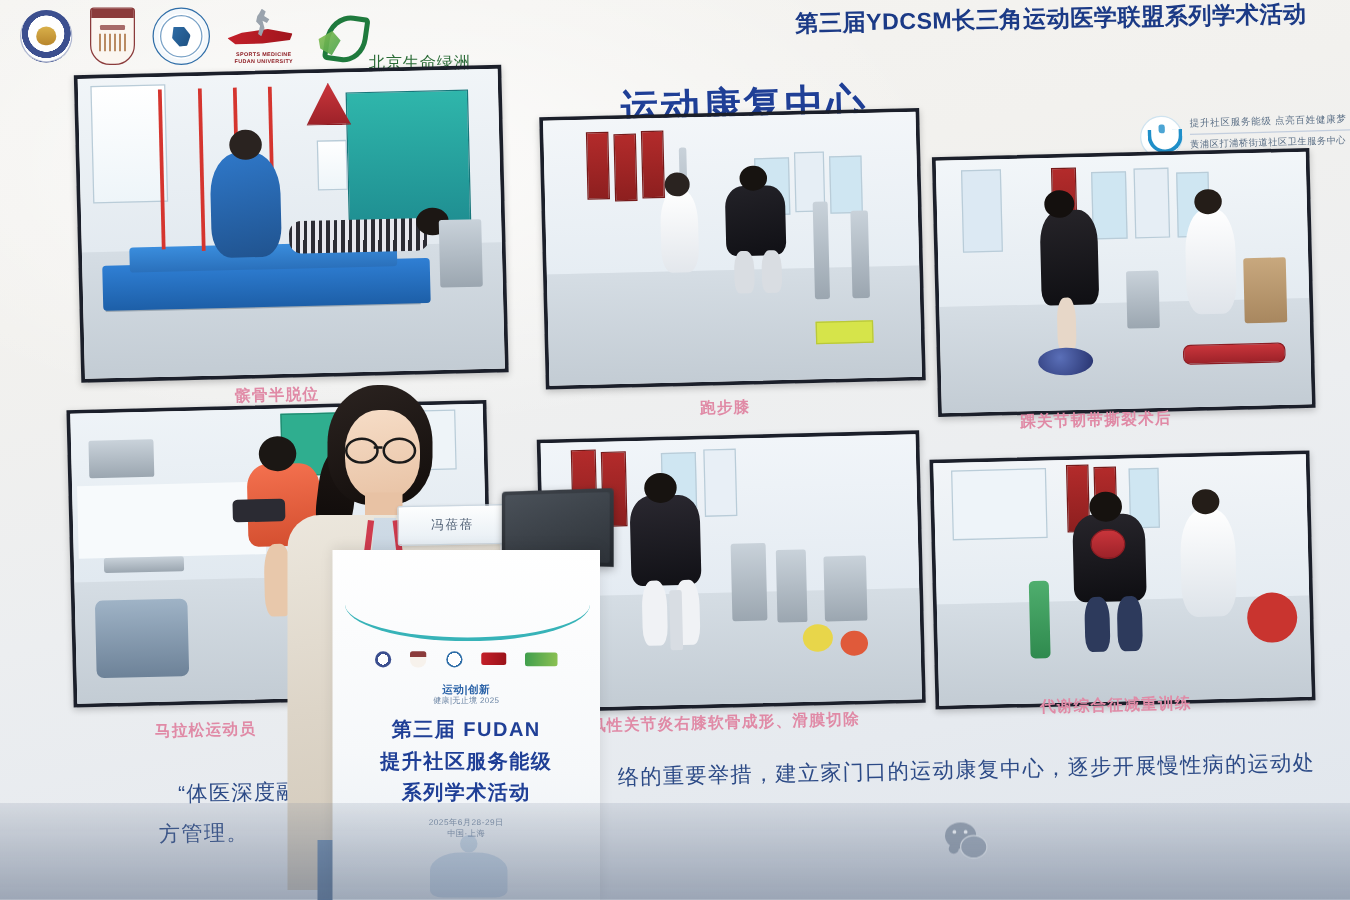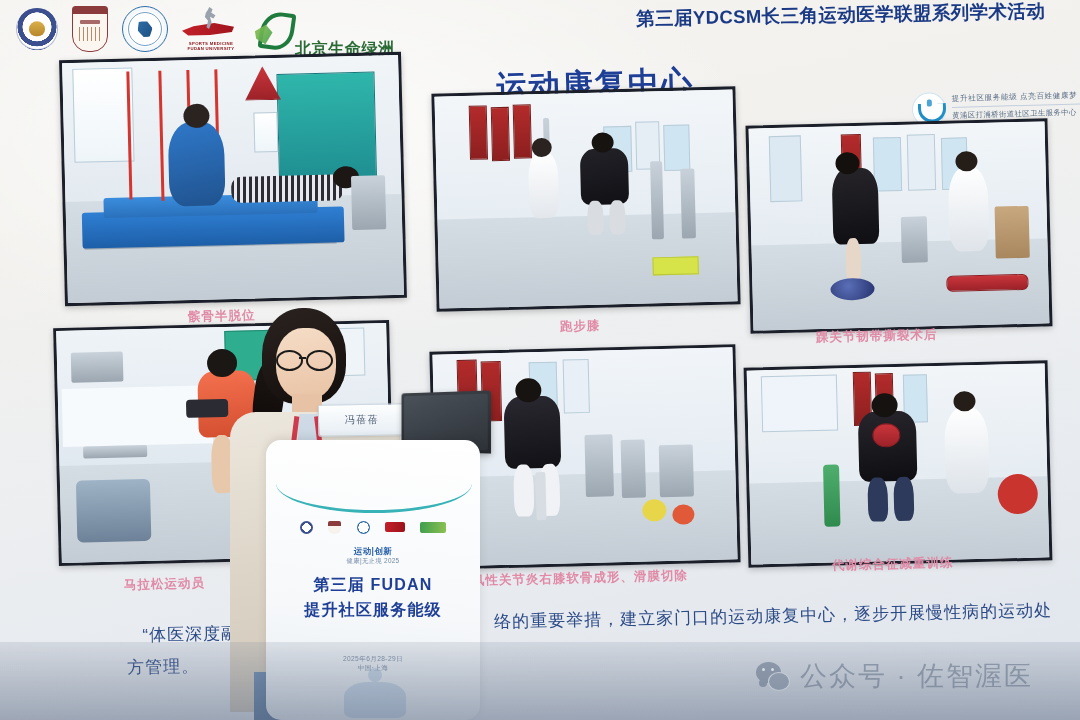--- a/index.html
+++ b/index.html
@@ -55,21 +55,21 @@
        font-size:4.3px;font-weight:bold;letter-spacing:.3px;color:#8d1b22;line-height:5px;}
 
   .lg-oasis{display:flex;align-items:center;gap:5px;}
   .lg-oasis .mark{width:36px;height:38px;position:relative;}
   .lg-oasis .leafA{position:absolute;left:6px;top:2px;width:26px;height:30px;
        border:4px solid #1f7a3d;border-radius:60% 10% 55% 10%;transform:rotate(8deg);}
   .lg-oasis .leafB{position:absolute;left:0px;top:14px;width:22px;height:21px;
        background:linear-gradient(130deg,#8cc152,#3f9e4d);
        clip-path:polygon(4% 34%,54% 4%,84% 40%,52% 96%,10% 70%);opacity:.92;}
   .lg-oasis .txt{line-height:1;}
-  .lg-oasis .cn{font-size:16px;font-weight:bold;color:#2a6b36;letter-spacing:.6px;margin-top:48px;}
+  .lg-oasis .cn{font-size:13px;font-weight:normal;color:#2a6b36;letter-spacing:.6px;margin-top:48px;}
   .lg-oasis .en{font-size:5.6px;color:#7c8a86;letter-spacing:.5px;margin-top:2px;}
 
   
   .event-title{position:absolute;left:636px;top:6px;width:432px;
        font-size:18.5px;font-weight:bold;color:#1b3a86;letter-spacing:.4px;
        transform:rotate(-1.1deg);transform-origin:left top;white-space:nowrap;}
 
   
   .slide{position:absolute;left:56px;top:28px;width:1008px;height:600px;}
 
@@ -134,21 +134,21 @@
   .spk-lanyard-r{position:absolute;left:110px;top:116px;width:5px;height:98px;background:#cf3b4e;transform:rotate(-7deg);}
   .spk-jeans{position:absolute;left:44px;top:372px;width:118px;height:60px;
         background:linear-gradient(180deg,#6f8db0,#4f6e93);}
   .mic-arm{position:absolute;left:140px;top:150px;width:3px;height:150px;background:#2a2a2a;
         transform:rotate(10deg);border-radius:2px;}
   .mic-head{position:absolute;left:134px;top:142px;width:15px;height:15px;border-radius:50%;
         background:radial-gradient(circle at 40% 35%,#4a4a4a,#121212);}
 
   .podium{position:absolute;left:266px;top:440px;width:214px;height:280px;
         background:linear-gradient(185deg,#ffffff 0%,#f6f8fa 60%,#e8eef3 100%);
-        box-shadow:0 -2px 10px rgba(0,0,0,.10);border-radius:15px;}
+        box-shadow:0 -2px 10px rgba(0,0,0,.10);}
   .podium .swoosh{position:absolute;left:10px;top:14px;width:196px;height:56px;
         border-bottom:3.4px solid #37b3b8;border-radius:0 0 50% 50%;}
   .podium .plogos{position:absolute;left:34px;top:80px;width:146px;height:14px;
         display:flex;align-items:center;justify-content:space-between;}
   .podium .pl{width:13px;height:13px;border-radius:50%;}
   .podium .pl.a{background:radial-gradient(circle,#fff 0 45%,#3c4f8f 46% 100%);}
   .podium .pl.b{background:linear-gradient(180deg,#8b3b3b 0 35%,#f7f2ec 36%);border-radius:2px 2px 6px 6px;}
   .podium .pl.c{background:radial-gradient(circle,#fff 0 55%,#2f6ea8 56% 100%);}
   .podium .pl.d{width:20px;height:10px;border-radius:2px;background:linear-gradient(95deg,#c4202a,#9a1219);}
   .podium .pl.e{width:26px;height:11px;border-radius:2px;background:linear-gradient(95deg,#3f9e4d,#8cc152);}
@@ -418,36 +418,36 @@
       <div class="pl d"></div>
       <div class="pl e"></div>
     </div>
     <div class="ptag">
       <div>运动|创新</div>
       <div class="sub">健康|无止境 2025</div>
     </div>
     <div class="pmain">
       <div>第三届 FUDAN</div>
       <div>提升社区服务能级</div>
+      <div>系列学术活动</div>
     </div>
     <div class="pdate">
       <div>2025年6月28-29日</div>
       <div>中国·上海</div>
     </div>
     <div class="pfig">
       <div class="h"></div>
         <div class="b"></div>
     </div>
   </div>
 
   <div class="stage-band"></div>
 
   <div class="watermark">
     <div class="wm-icon">
       <div class="b1"></div>
       <div class="b2"></div>
       <div class="e" style="left:6px;top:6px;"></div>
       <div class="e" style="left:15px;top:6px;"></div>
     </div>
-    <div class="wm-text">公众号 · 佐智渥医</div>
   </div>
 
 </div>
 
 </body></html>

